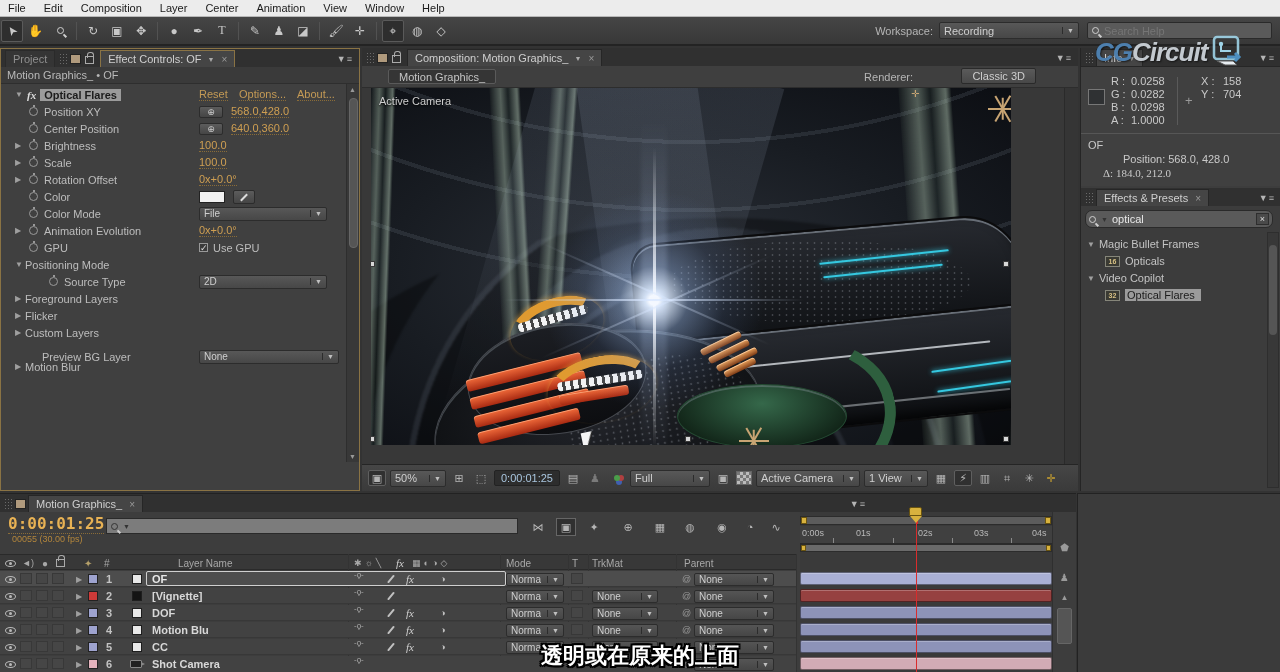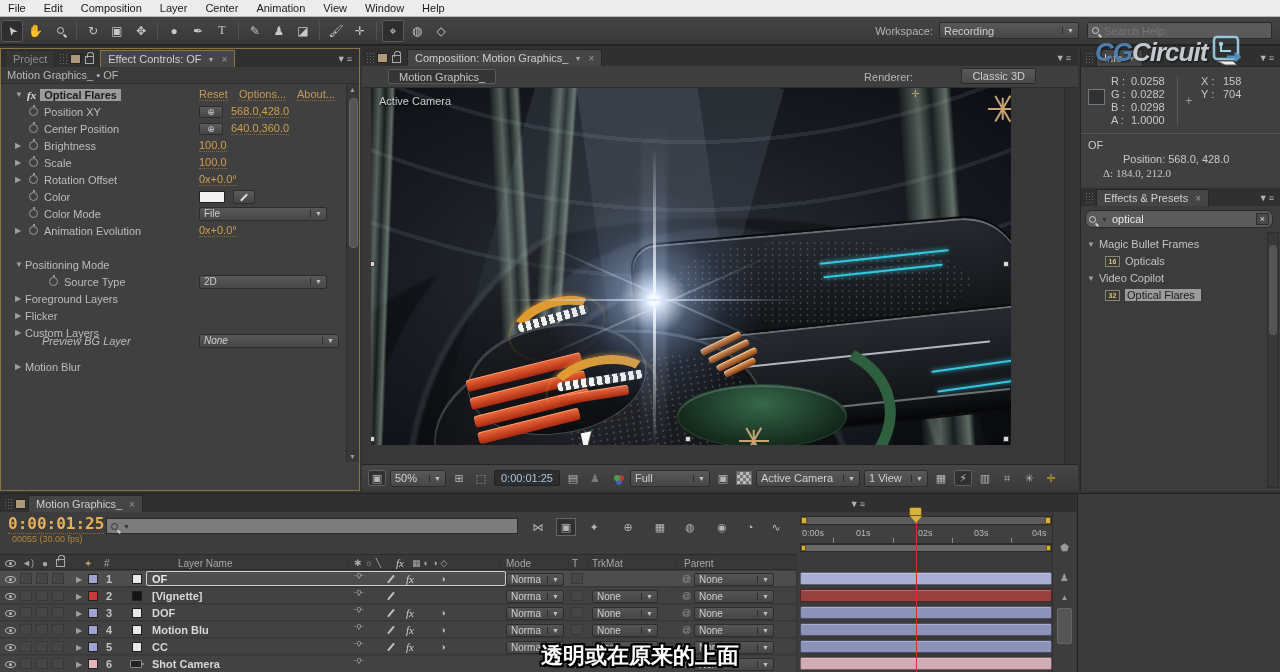--- a/index.html
+++ b/index.html
@@ -353,20 +353,29 @@
           <span class="ddt">File</span>
             <span class="dda">▼</span>
           </span>
       </div>
       <div class="ec-row" style="top:138px;">
         <span class="tw">▶</span>
           <span class="sw"></span>
         <span>Animation Evolution</span>
         <span class="ec-val">0x+0.0°</span>
       </div>
+      <div class="ec-row" style="top:155px;">
+        <span class="tw0"></span>
+          <span class="sw"></span>
+        <span>GPU</span>
+        <span class="abs" style="left:198px;display:flex;align-items:center;gap:5px;position:absolute;">
+          <span class="cb">✓</span>
+          <span>Use GPU</span>
+        </span>
+      </div>
       <div class="ec-row" style="top:172px;">
         <span class="tw">▼</span>
         <span>Positioning Mode</span>
       </div>
       <div class="ec-row" style="top:189px;">
         <span class="tw0" style="margin-left:34px;"></span>
           <span class="sw"></span>
         <span>Source Type</span>
         <span class="dd ec-dd">
           <span class="ddt">2D</span>
@@ -378,21 +387,21 @@
         <span>Foreground Layers</span>
       </div>
       <div class="ec-row" style="top:223px;">
         <span class="tw">▶</span>
         <span>Flicker</span>
       </div>
       <div class="ec-row" style="top:240px;">
         <span class="tw">▶</span>
         <span>Custom Layers</span>
       </div>
-      <div class="ec-row" style="top:248px;font-style:italic;">
+      <div class="ec-row" style="top:264px;">
         <span class="tw0"></span>
           <span style="width:17px;"></span>
         <span>Preview BG Layer</span>
         <span class="dd ec-dd" style="width:140px;">
           <span class="ddt">None</span>
             <span class="dda">▼</span>
           </span>
       </div>
       <div class="ec-row" style="top:274px;">
         <span class="tw">▶</span>

